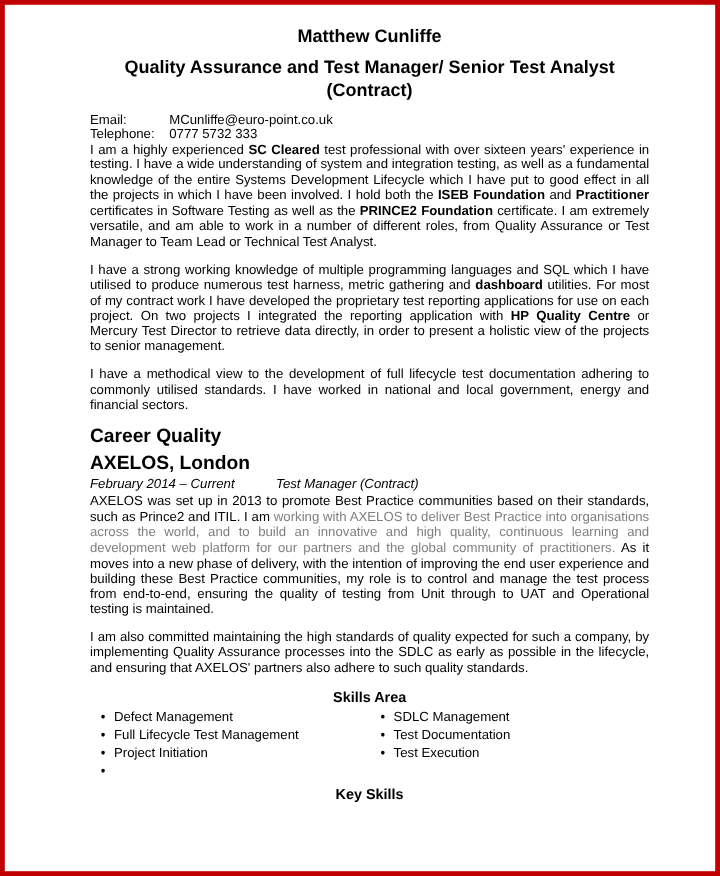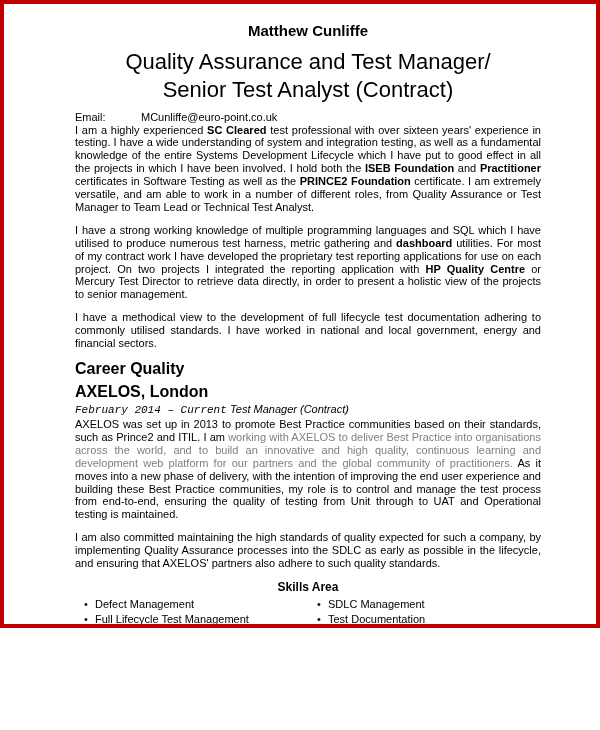--- a/index.html
+++ b/index.html
@@ -3,70 +3,74 @@
 <meta charset="utf-8">
 <style>
   * { margin:0; padding:0; box-sizing:border-box; }
   html,body { background:#ffffff; }
   body {
     width:600px; height:730px;
     font-family:"Liberation Sans", sans-serif;
     color:#000;
   }
   .page {
-    width:600px; height:628px;
+    width:600px; height:730px;
     border:4px solid #c00000;
     background:#ffffff;
     padding:14px 55px 0 71px;
     overflow:hidden;
   }
   .doc-header { text-align:center; }
   .person-name {
     font-size:15px; font-weight:bold; margin-top:4px; margin-bottom:9px;
   }
   .person-title {
-    font-size:22px; font-weight:normal; line-height:1.25;
+    font-size:15px; font-weight:bold; line-height:1.25;
     max-width:430px; margin:0 auto 8px auto;
   }
   .section-heading {
     font-size:16px; font-weight:bold;
     margin-top:10px; margin-bottom:5px;
   }
   .contact-row { display:flex; font-size:11px; line-height:12.5px; }
   .contact-label { font-weight:normal; width:66px; flex:0 0 66px; }
   .contact-value { }
   .body-text {
     font-size:11px; line-height:12.9px; text-align:justify;
     margin-bottom:10px;
   }
   .employer {
     font-size:16px; font-weight:bold; margin-top:4px; margin-bottom:2px;
   }
   .date-line { font-size:11px; font-style:italic; line-height:13px; margin-bottom:1px; }
-  .date-range { display:inline-block; min-width:152px;font-family:Liberation Mono, monospace; }
+  .date-range { display:inline-block; min-width:152px; }
   .sub-heading { font-size:12px; font-weight:bold; margin-top:2px; margin-bottom:3px;text-align:center; }
   .two-col { display:flex; margin-bottom:4px; }
   .col { width:50%; list-style:none; }
   .skill-item { display:flex; font-size:11px; line-height:15px; }
   .bullet { flex:0 0 20px; padding-left:9px; }
 </style>
 </head>
 <body>
 
 <div class="page">
 
   <header class="doc-header">
     <div class="person-name">Matthew Cunliffe</div>
     <div class="person-title">Quality Assurance and Test Manager/ Senior Test Analyst (Contract)</div>
   </header>
 
   <section>
     <div class="contact-row">
       <span class="contact-label">Email:</span>
       <span class="contact-value">MCunliffe@euro-point.co.uk</span>
+    </div>
+    <div class="contact-row">
+      <span class="contact-label">Telephone:</span>
+      <span class="contact-value">0777 5732 333</span>
     </div>
   </section>
 
   <section>
     <p class="body-text"><span>I am a highly experienced </span><span style="font-weight: bold;">SC Cleared</span><span> test professional with over sixteen years' experience in testing.  I have a wide understanding of system and integration testing, as well as a fundamental knowledge of the entire Systems Development Lifecycle which I have put to good effect in all the projects in which I have been involved. I hold both the </span><span style="font-weight: bold;">ISEB Foundation</span><span> and </span><span style="font-weight: bold;">Practitioner</span><span> certificates in Software Testing as well as the </span><span style="font-weight: bold;">PRINCE2 Foundation</span><span> certificate.  I am extremely versatile, and am able to work in a number of different roles, from Quality Assurance or Test Manager to Team Lead or Technical Test Analyst.</span></p>
     <p class="body-text"><span>I have a strong working knowledge of multiple programming languages and SQL which I have utilised to produce numerous test harness, metric gathering and </span><span style="font-weight: bold;">dashboard</span><span> utilities.  For most of my contract work I have developed the proprietary test reporting applications for use on each project.  On two projects I integrated the reporting application with </span><span style="font-weight: bold;">HP Quality Centre</span><span> or Mercury Test Director to retrieve data directly, in order to present a holistic view of the projects to senior management.</span></p>
     <p class="body-text"><span>I have a methodical view to the development of full lifecycle test documentation adhering to commonly utilised standards.  I have worked in national and local government, energy and financial sectors.</span></p>
   </section>
 
   <section>

